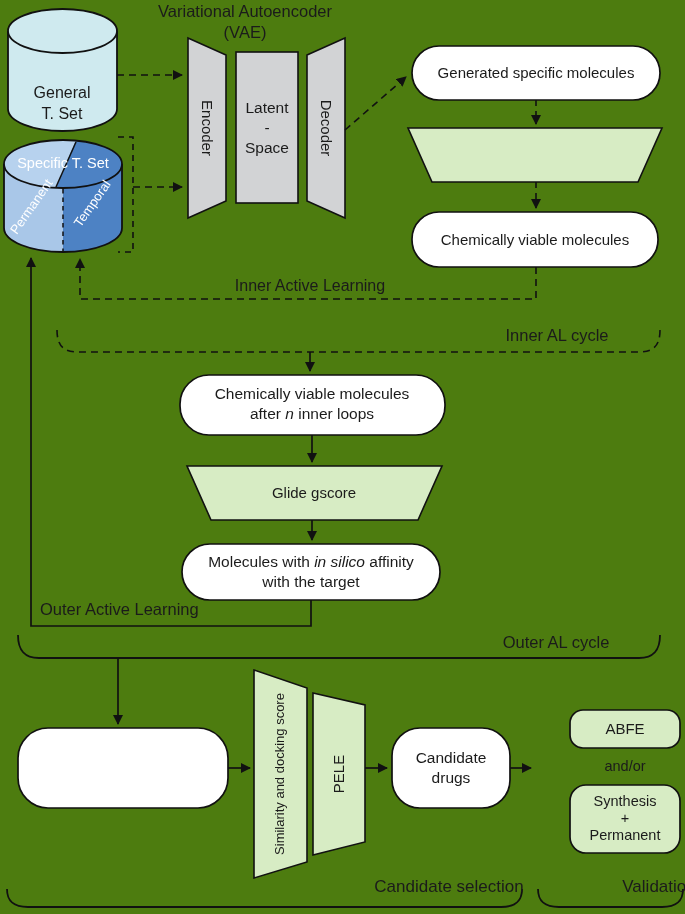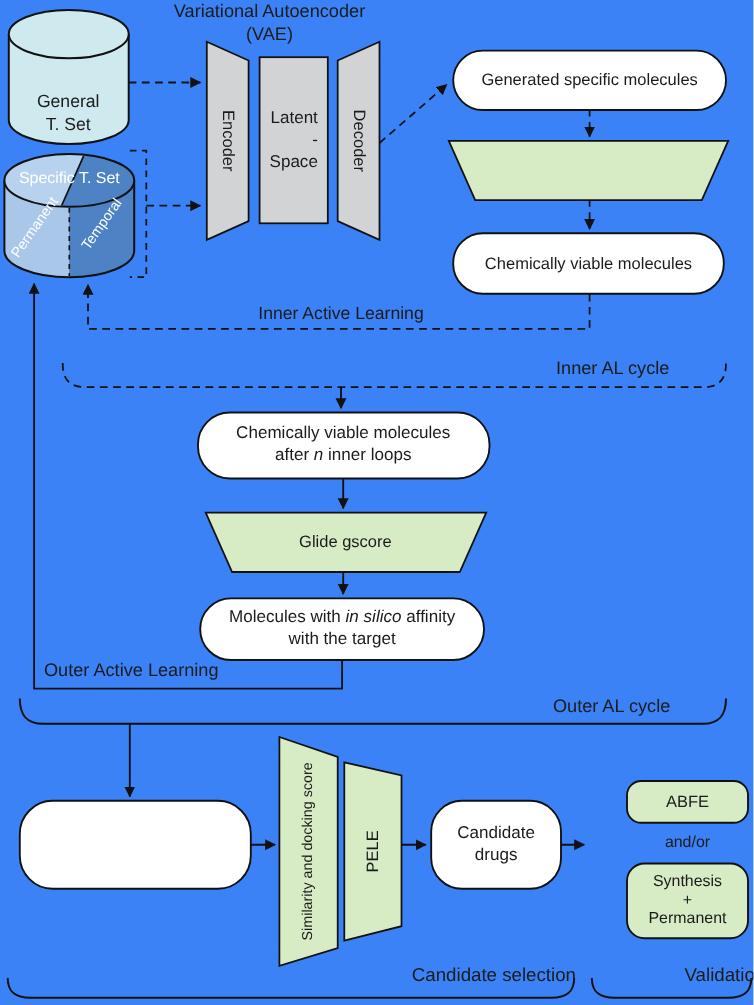--- a/index.html
+++ b/index.html
@@ -1,17 +1,17 @@
 <!DOCTYPE html>
 <html><head>
 <meta charset="utf-8">
 <style>
   html,body{margin:0;padding:0;background:#fff;}
   #canvas{
-    position:relative;width:685px;height:914px;background:#3b82f6;
+    position:relative;width:685px;height:914px;background:#4d7c0f;
     font-family:"Liberation Sans",sans-serif;color:#1b1b1b;overflow:hidden;
   }
   #shapes{position:absolute;left:0;top:0;}
   .txt{position:absolute;transform:translate(-50%,-50%);text-align:center;line-height:1.3;white-space:nowrap;}
   .txt div{white-space:nowrap;}
   .it{font-style:italic;}
   .white{color:#ffffff;}
   .f13{font-size:13px;} .f145{font-size:14.5px;}
   .f15{font-size:15px;} .f155{font-size:15.5px;} .f16{font-size:16px;}
   .f165{font-size:16.5px;} .f17{font-size:17px;margin-left:32px;}
@@ -102,21 +102,21 @@
   <div class="txt f16" style="left:62px;top:84px;margin-top:20px;">
     <div>General</div>
     <div>T. Set</div>
   </div>
 
   <div class="txt f145 white" style="left:63px;top:163px;">Specific T. Set</div>
   <div class="txt rot-cyl f13 white" style="left:32px;top:207px;">Permanent</div>
   <div class="txt rot-cyl f13 white" style="left:93px;top:204px;">Temporal</div>
 
   <div class="txt vert-cw f15" style="left:207px;top:128px;">Encoder</div>
-  <div class="txt f155" style="left:267px;top:128px;text-align:right;">
+  <div class="txt f155" style="left:267px;top:128px;">
     <div>Latent</div>
     <div>-</div>
     <div>Space</div>
   </div>
   <div class="txt vert-cw f15" style="left:326px;top:128px;">Decoder</div>
 
   <div class="txt f15" style="left:536px;top:73px;">Generated specific molecules</div>
   <div class="txt f15" style="left:535px;top:240px;">Chemically viable molecules</div>
   <div class="txt f16" style="left:310px;top:286px;">Inner Active Learning</div>
   <div class="txt f165" style="left:557px;top:336px;">Inner AL cycle</div>

